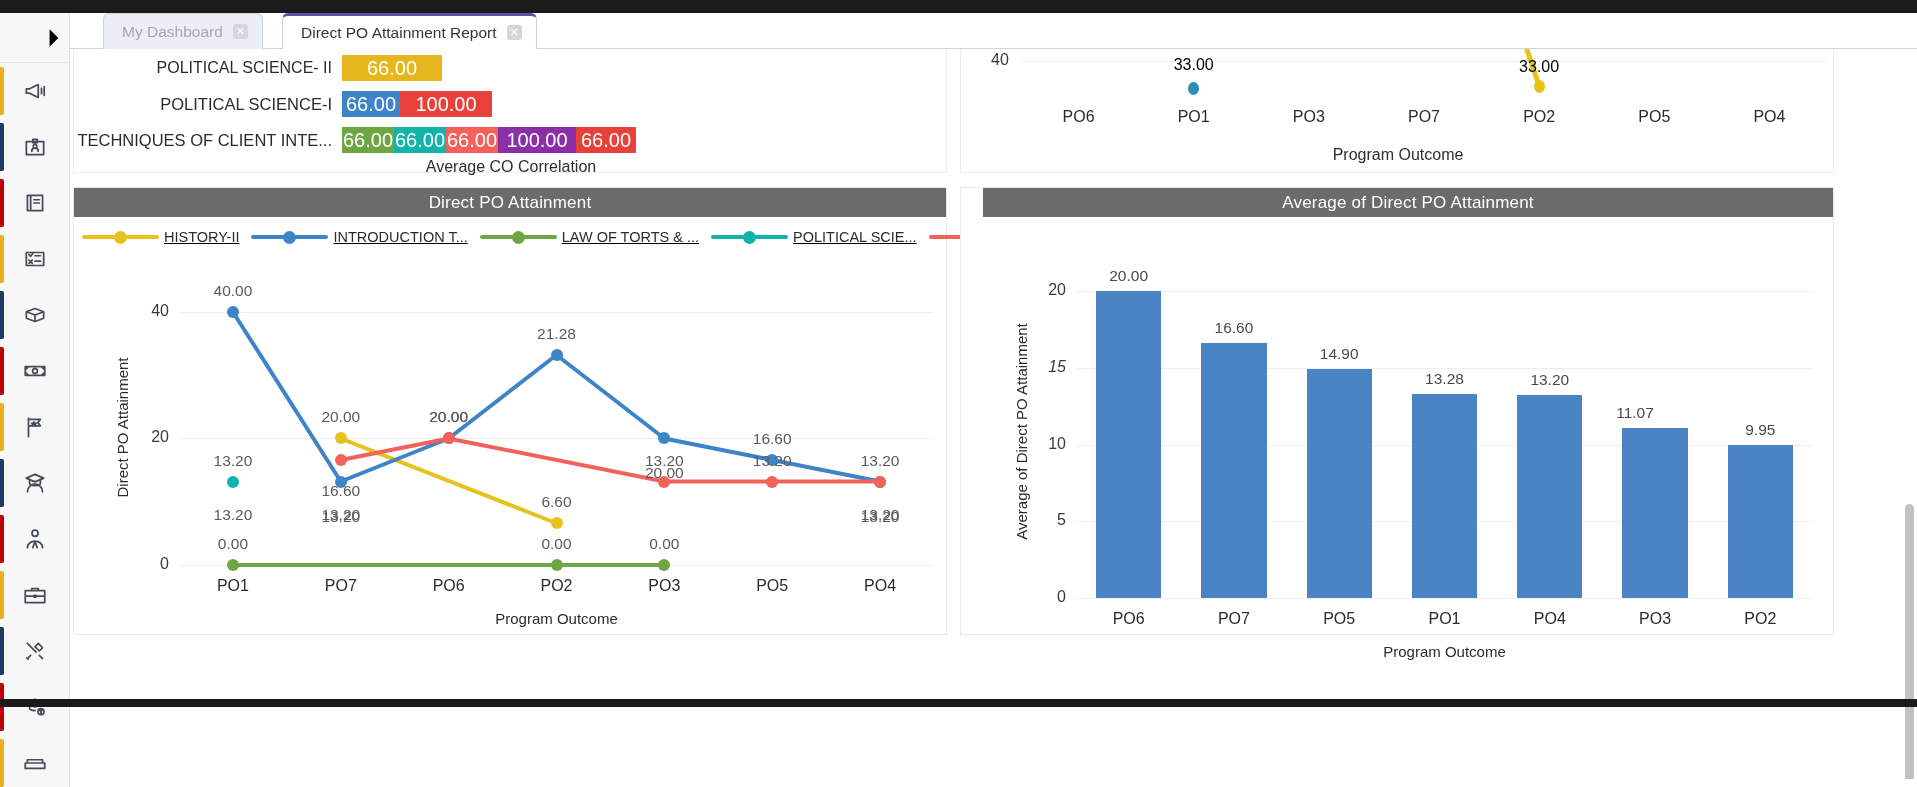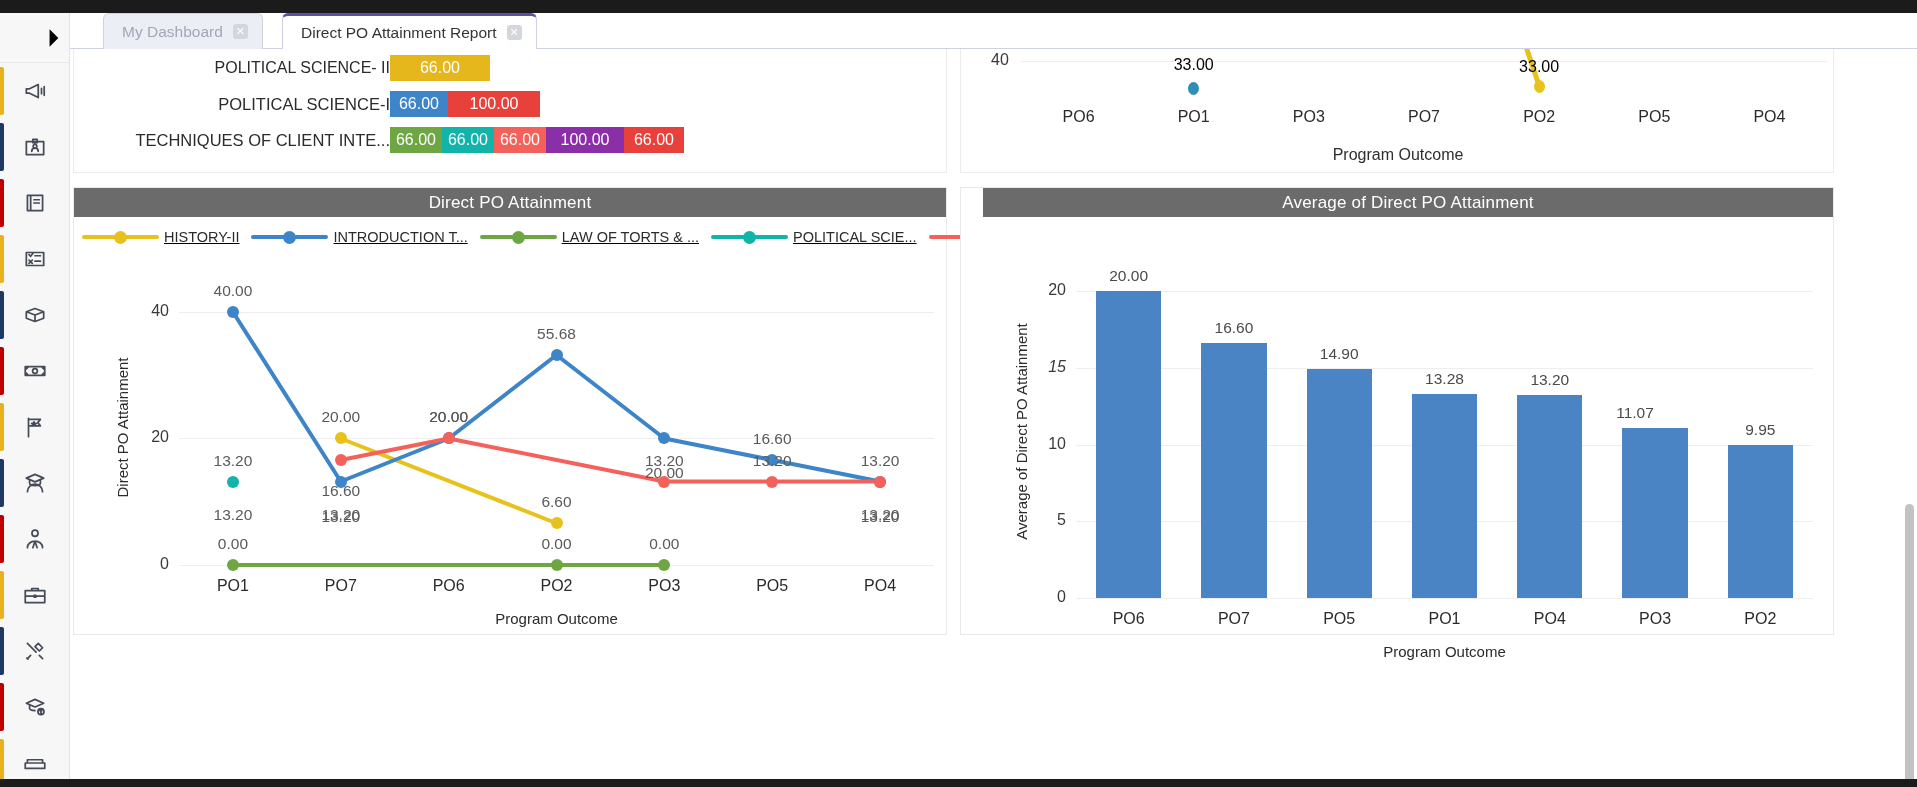--- a/index.html
+++ b/index.html
@@ -2,21 +2,21 @@
 <html><head>
 <meta charset="utf-8">
 <style>
   * { box-sizing: border-box; margin: 0; padding: 0; }
   html, body {
     width: 1917px; height: 787px;
     overflow: hidden;
     background: #ffffff;
     font-family: "Liberation Sans", sans-serif;
   }
-  #root { position: relative; width: 1917px; height: 787px; background: #fff; }
+  #root { position: relative; width: 1917px; height: 707px; background: #fff; }
 
   
   .topstrip { position:absolute; left:0; top:0; width:1917px; height:13px; background:#1b1b1b; z-index:40;}
   .botstrip { position:absolute; left:0; bottom:0; width:1917px; height:8px; background:#1b1b1b; z-index:40;}
 
   
   .sidebar {
     position:absolute; left:0; top:13px; width:70px; height:774px;
     background:#f7f7f7; border-right:1px solid #e3e3e3; z-index:30;
   }
@@ -50,24 +50,24 @@
   .panel { position:absolute; background:#fff; border:1px solid #e9e9e9; }
   .panel-head {
     height:29px; background:#6b6b6b; color:#fff; font-size:17px;
     display:flex; align-items:center; justify-content:center; letter-spacing:.2px;
   }
 
   
   #panelTL { left:3px; top:-62px; width:874px; height:186px; border:1px solid #ececec; }
   .corr-rows { position:absolute; left:0; top:62px; width:874px; }
   .corr-row { display:flex; align-items:center; height:36px; }
-  .corr-label { width:268px; text-align:right; font-size:16.5px; color:#2b2b2b; white-space:nowrap;margin-left:48px; }
+  .corr-label { width:268px; text-align:right; padding-right:10px; font-size:16.5px; color:#2b2b2b; white-space:nowrap; }
   .corr-cells { display:flex; }
   .corr-cell { height:26px; display:flex; align-items:center; justify-content:center;
-               color:#fff; font-size:16px; }
+               color:#fff; font-size:20px; }
   .corr-xtitle { position:absolute; top:170px; width:874px; text-align:center; font-size:16px; color:#2e2e2e; }
 
   
   #panelTR { left:890px; top:-62px; width:874px; height:186px; border:1px solid #ececec; }
   .tr-area { position:absolute; left:0; top:0; width:874px; height:186px; }
   .tr-ytick { position:absolute; font-size:16px; color:#3a3a3a; }
   .tr-gridline { position:absolute; height:1px; background:#efefef; }
   .tr-xlabel { position:absolute; font-size:16px; color:#2b2b2b; text-align:center; width:80px; }
   .tr-dot { position:absolute; width:11px; height:13px; border-radius:50%; }
   .tr-dlabel { position:absolute; font-size:16px; color:#000000; text-align:center; width:80px; }
@@ -231,20 +231,21 @@
             <div class="corr-label">TECHNIQUES OF CLIENT INTE...</div>
             <div class="corr-cells">
               <div class="corr-cell" style="background: rgb(110, 166, 68); width: 52px;">66.00</div>
               <div class="corr-cell" style="background: rgb(18, 179, 168); width: 52px;">66.00</div>
               <div class="corr-cell" style="background: rgb(244, 97, 90); width: 52px;">66.00</div>
               <div class="corr-cell" style="background: rgb(139, 47, 168); width: 78px;">100.00</div>
               <div class="corr-cell" style="background: rgb(232, 65, 60); width: 60px;">66.00</div>
             </div>
           </div>
         </div>
+      <div class="corr-xtitle">Average CO Correlation</div>
     </div>
 
     <div class="panel" id="panelTR">
       <div class="tr-area" id="trArea">
           <div class="tr-gridline" style="left: 60px; width: 806px; top: 73px;"></div>
           <div class="tr-ytick" style="left: 30px; top: 63px;">40</div>
           <div class="tr-xlabel" style="left: 77.5714px; top: 120px;">PO6</div>
           <div class="tr-xlabel" style="left: 192.714px; top: 120px;">PO1</div>
           <div class="tr-xlabel" style="left: 307.857px; top: 120px;">PO3</div>
           <div class="tr-xlabel" style="left: 423px; top: 120px;">PO7</div>
@@ -322,21 +323,21 @@
           <div class="dlabel" style="left: 221.786px; width: 90px; top: 220.488px;">20.00</div>
           <div class="pt" style="background: rgb(232, 194, 28); left: 476.5px; top: 329.251px;"></div>
           <div class="dlabel" style="left: 437.5px; width: 90px; top: 305.251px;">6.60</div>
           <div class="pt" style="background: rgb(61, 133, 200); left: 152.929px; top: 117.977px;"></div>
           <div class="dlabel" style="left: 113.929px; width: 90px; top: 93.9767px;">40.00</div>
           <div class="pt" style="background: rgb(61, 133, 200); left: 260.786px; top: 287.502px;"></div>
           <div class="dlabel" style="left: 221.786px; width: 90px; top: 319.502px;">13.20</div>
           <div class="pt" style="background: rgb(61, 133, 200); left: 368.643px; top: 244.488px;"></div>
           <div class="dlabel" style="left: 329.643px; width: 90px; top: 220.488px;">20.00</div>
           <div class="pt" style="background: rgb(61, 133, 200); left: 476.5px; top: 160.991px;"></div>
-          <div class="dlabel" style="left: 437.5px; width: 90px; top: 136.991px;">55.68</div>
+          <div class="dlabel" style="left: 437.5px; width: 90px; top: 136.991px;">21.28</div>
           <div class="pt" style="background: rgb(61, 133, 200); left: 584.357px; top: 244.488px;"></div>
           <div class="dlabel" style="left: 545.357px; width: 90px; top: 276.488px;">20.00</div>
           <div class="pt" style="background: rgb(61, 133, 200); left: 692.214px; top: 265.995px;"></div>
           <div class="dlabel" style="left: 653.214px; width: 90px; top: 241.995px;">16.60</div>
           <div class="pt" style="background: rgb(61, 133, 200); left: 800.071px; top: 287.502px;"></div>
           <div class="dlabel" style="left: 761.071px; width: 90px; top: 263.502px;">13.20</div>
           <div class="pt" style="background: rgb(110, 166, 68); left: 152.929px; top: 371px;"></div>
           <div class="dlabel" style="left: 113.929px; width: 90px; top: 347px;">0.00</div>
           <div class="pt" style="background: rgb(110, 166, 68); left: 476.5px; top: 371px;"></div>
           <div class="dlabel" style="left: 437.5px; width: 90px; top: 347px;">0.00</div>

